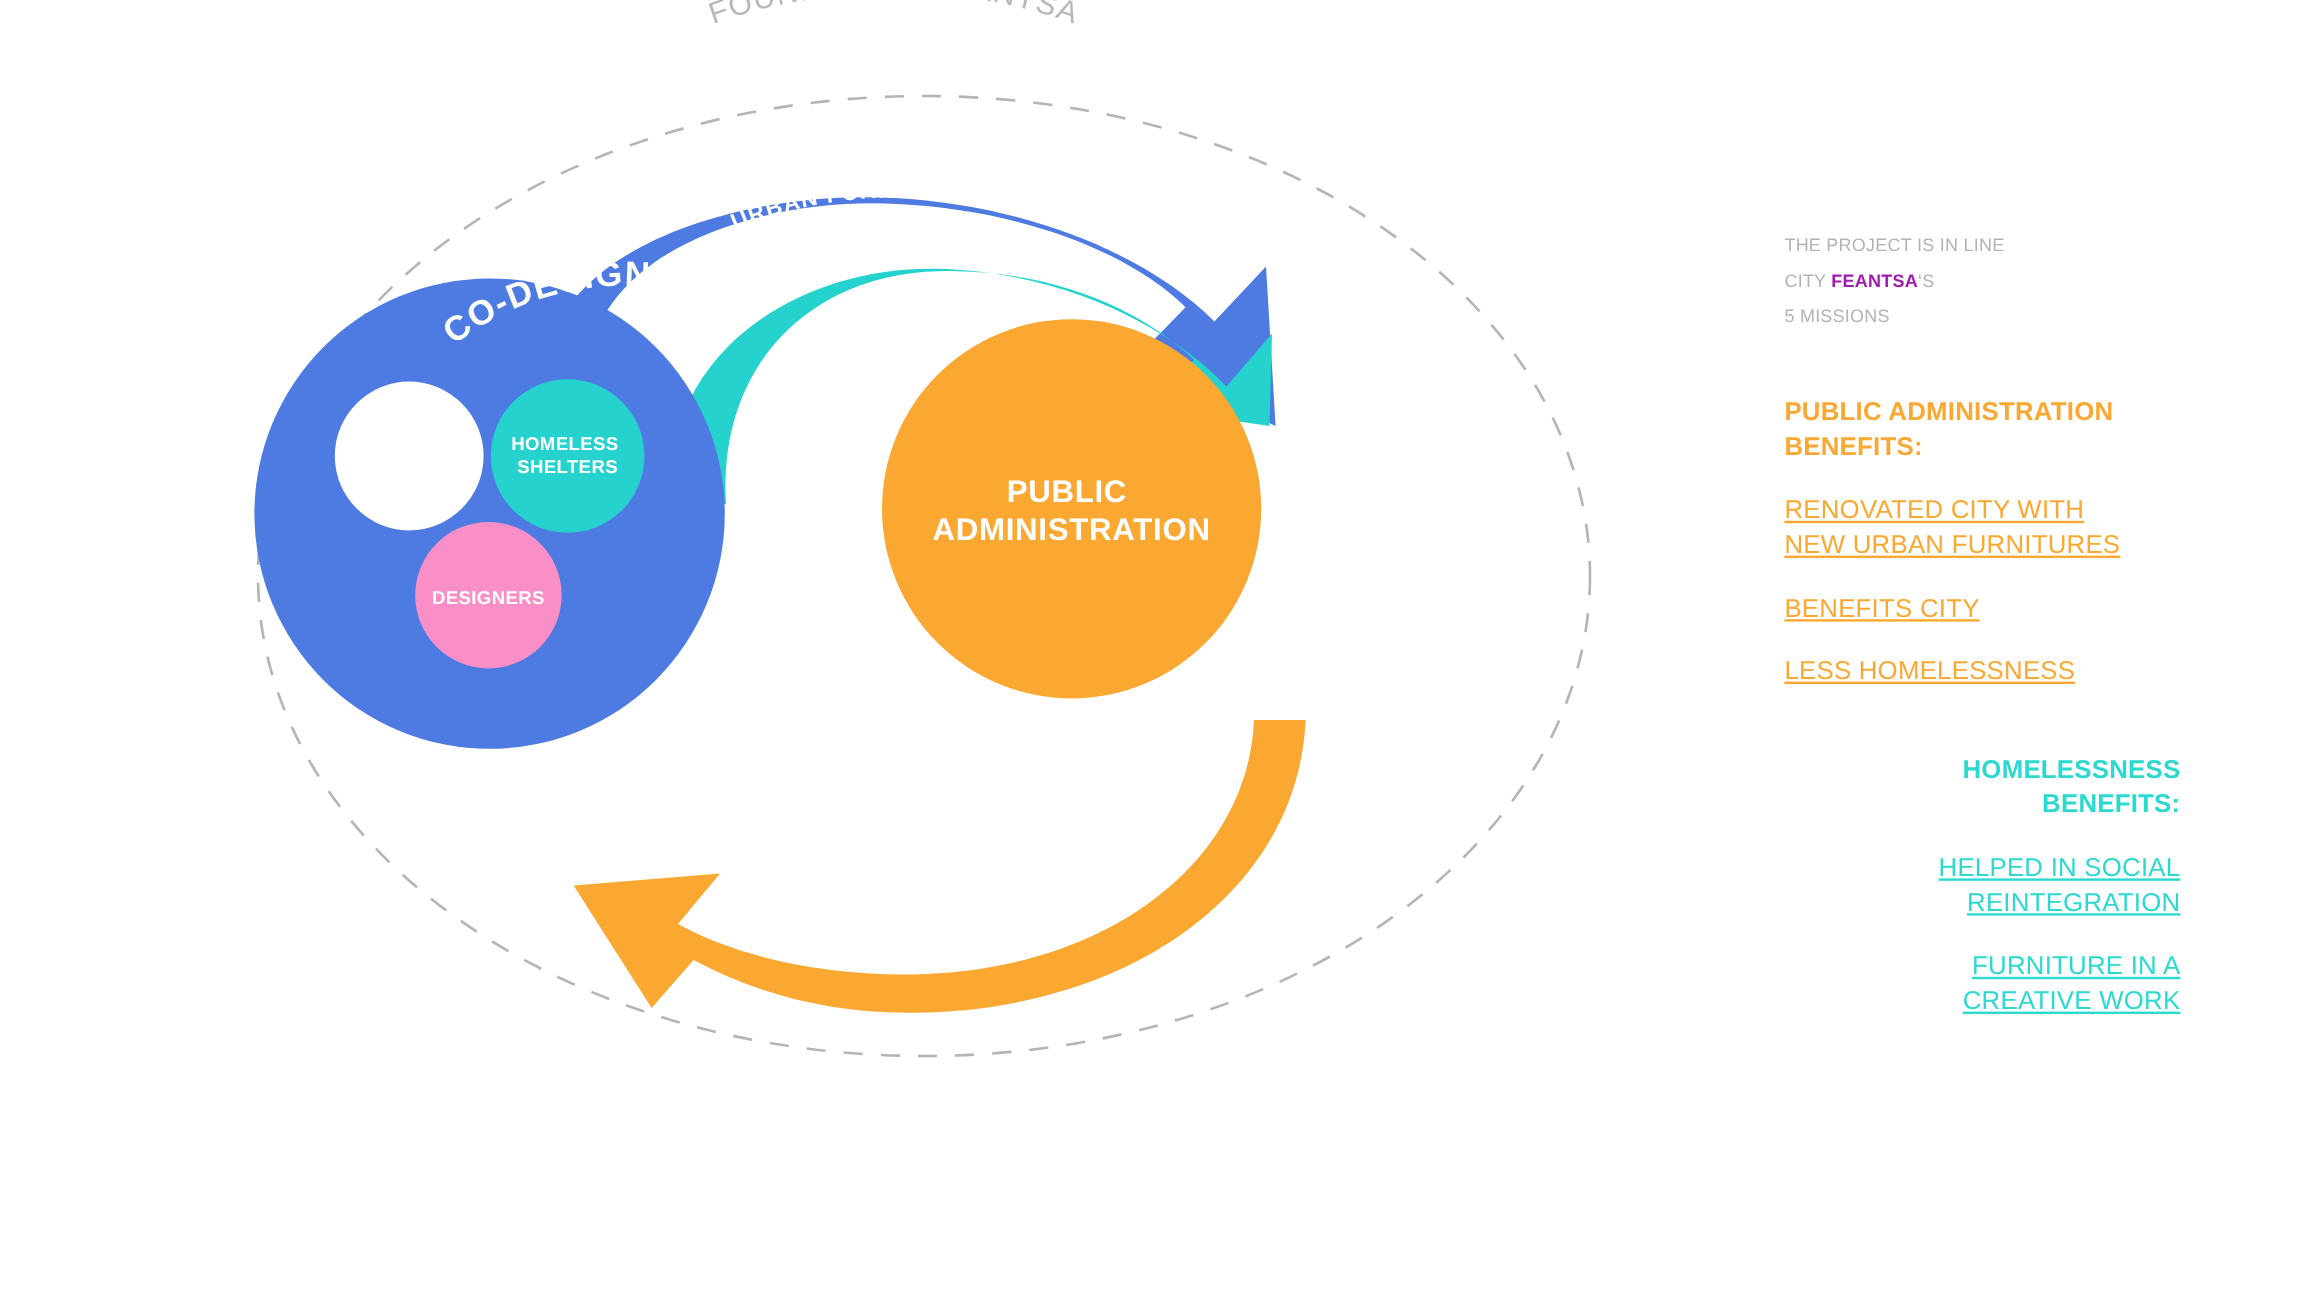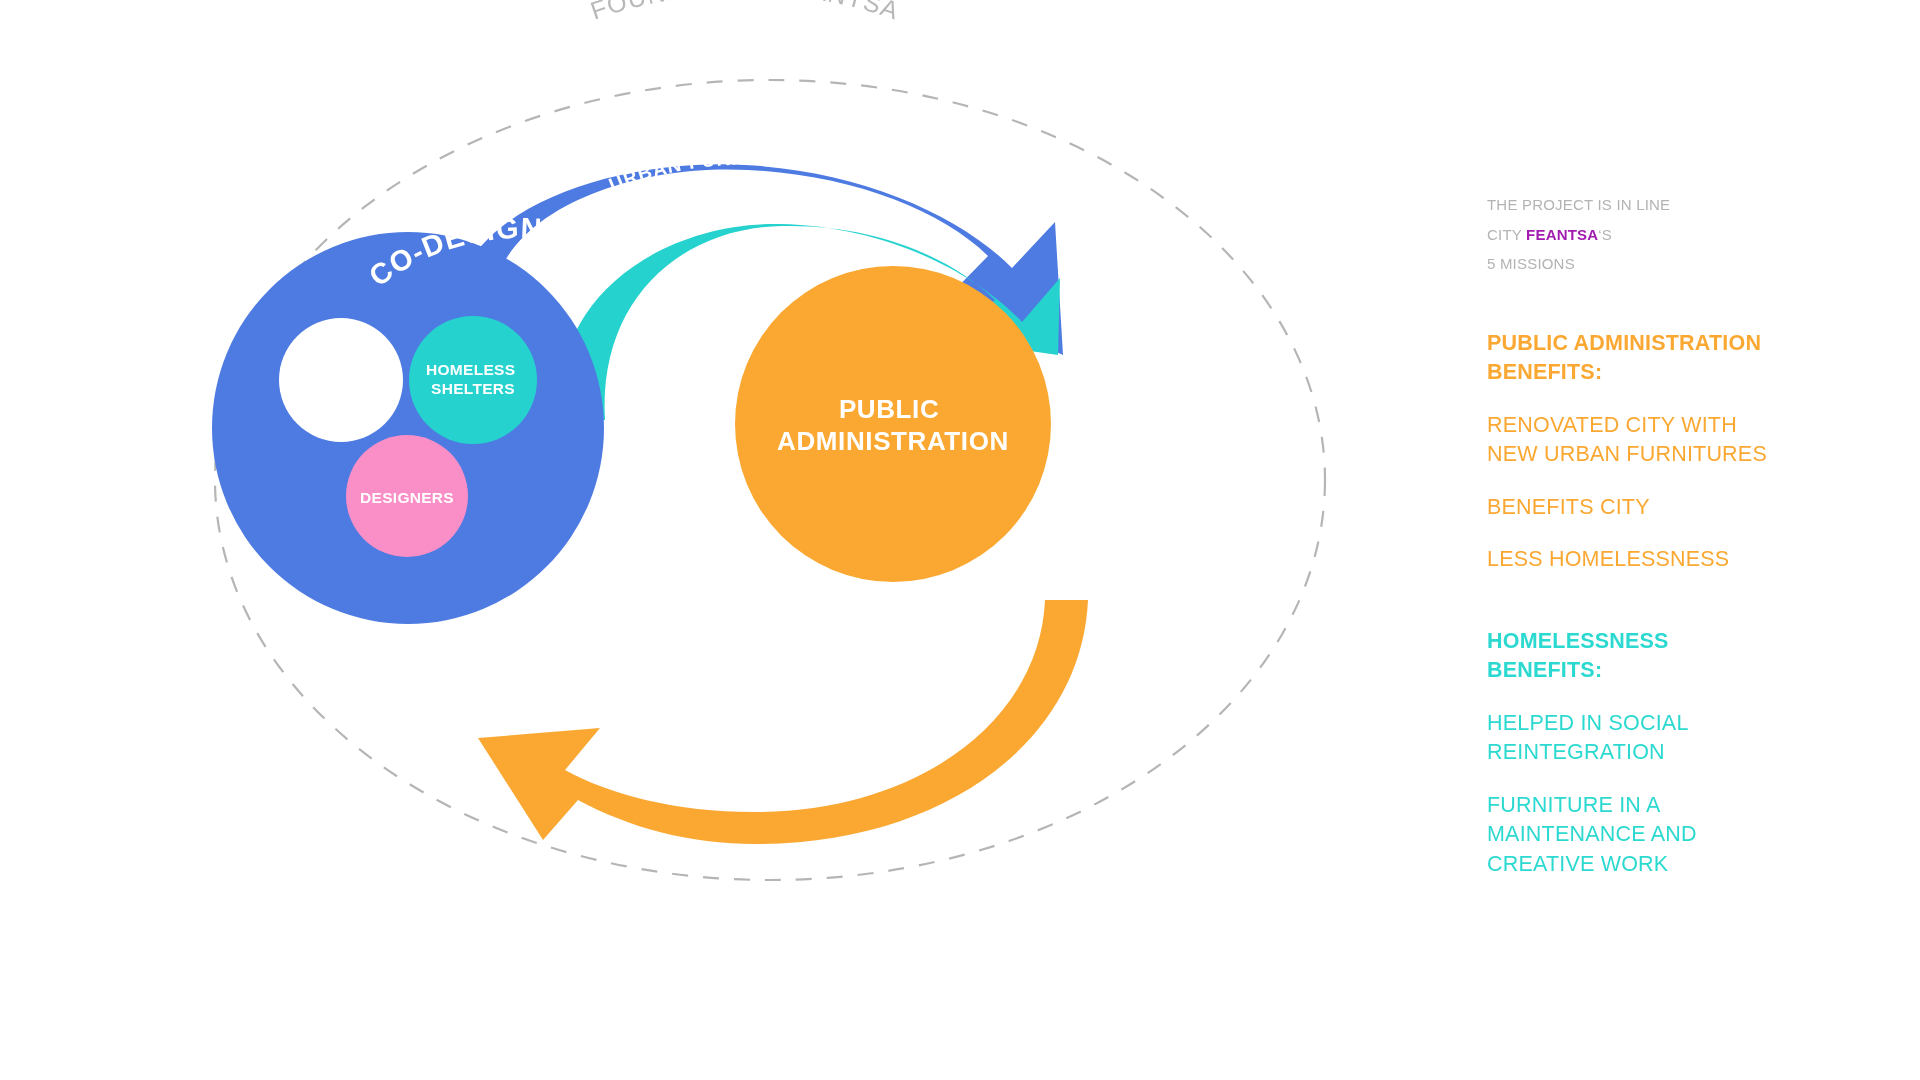--- a/index.html
+++ b/index.html
@@ -42,33 +42,35 @@
   }
   .intro-block b {
     font-weight: 700;
     color: #a21caf;
   }
   .benefit-group {
     margin-top: 50px;
   }
   .benefit-group.teal-group {
     margin-top: 52px;
+    text-align: right;
   }
   .benefit-title {
     font-size: 21.5px;
     line-height: 29.5px;
     font-weight: 700;
     letter-spacing: 0.2px;
   }
   .benefit-item {
     font-size: 21.5px;
     line-height: 29.5px;
     font-weight: 400;
     letter-spacing: 0.2px;
     margin-top: 23px;
+    text-decoration: underline;
   }
   .orange-group .benefit-title { color: #FAA832; }
   .orange-group .benefit-item  { color: #FAA832; }
   .teal-group  .benefit-title  { color: #2BD9D0; }
   .teal-group  .benefit-item   { color: #2BD9D0; }
 
   .svg-label {
     font-family: "Liberation Sans", sans-serif;
     font-weight: 700;
     fill: #ffffff;
@@ -234,19 +236,18 @@
       <div class="benefit-title">
         <div>HOMELESSNESS</div>
         <div>BENEFITS:</div>
       </div>
       <div class="benefit-item">
         <div>HELPED IN SOCIAL</div>
         <div>REINTEGRATION</div>
       </div>
       <div class="benefit-item">
         <div>FURNITURE IN A</div>
-        <div>MAINTENANCE AND</div>
         <div>CREATIVE WORK</div>
       </div>
     </div>
 
   </div>
 </div>
 
 </body></html>

